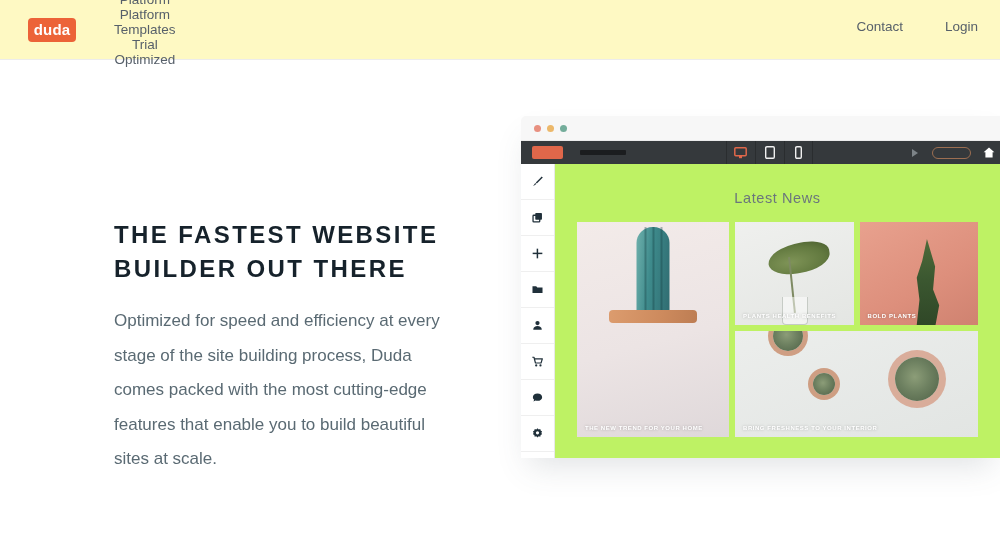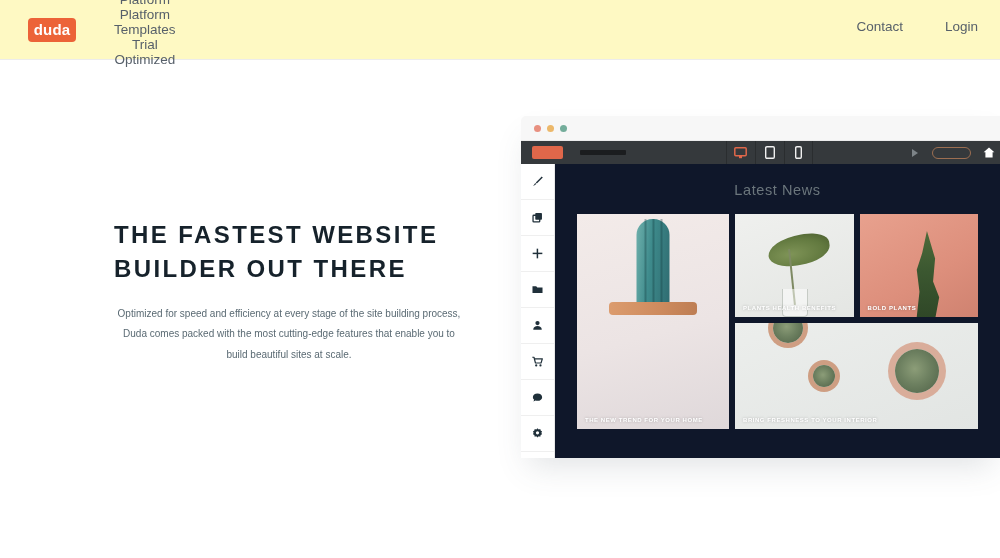--- a/index.html
+++ b/index.html
@@ -52,23 +52,22 @@
 
   
   .copy-block { position: absolute; left: 114px; top: 218px; width: 350px; }
   .headline {
     font-size: 24px; font-weight: bold;
     color: #16222b; letter-spacing: 2.4px;
     line-height: 1.42; text-transform: uppercase;
   }
   .subcopy {
     margin-top: 18px;
-    font-size: 10px; color: #5a6a73;
+    font-size: 17px; color: #5a6a73;
     line-height: 2.03;
-    text-align: center;
   }
 
   
   .mockup {
     position: absolute; left: 521px; top: 116px;
     width: 479px; height: 342px;
     background: #ffffff;
     border-top-left-radius: 5px;
     box-shadow: 0 16px 30px -8px rgba(80,90,100,0.17);
     overflow: hidden;
@@ -124,21 +123,21 @@
     width: 34px; background: #ffffff;
     border-right: 1px solid #e8e8e8;
     display: flex; flex-direction: column;
   }
   .side-item {
     height: 36px; display: flex;
     align-items: center; justify-content: center;
     border-bottom: 1px solid #efefef;
     cursor: pointer;
   }
-  .mock-canvas { flex: 1; background: #0f172a; padding: 4px 22px; }
+  .mock-canvas { flex: 1; background: #bef264; padding: 12px 22px; }
   .canvas-title {
     text-align: center; color: #6b767c;
     font-size: 14.5px; letter-spacing: .6px;
     padding-top: 14px; padding-bottom: 16px;
   }
   .grid { display: flex; gap: 6px; }
   .col-left { width: 152px; }
   .col-right { flex: 1; display: flex; flex-direction: column; gap: 6px; }
   .row-top { display: flex; gap: 6px; height: 103px; }
 

